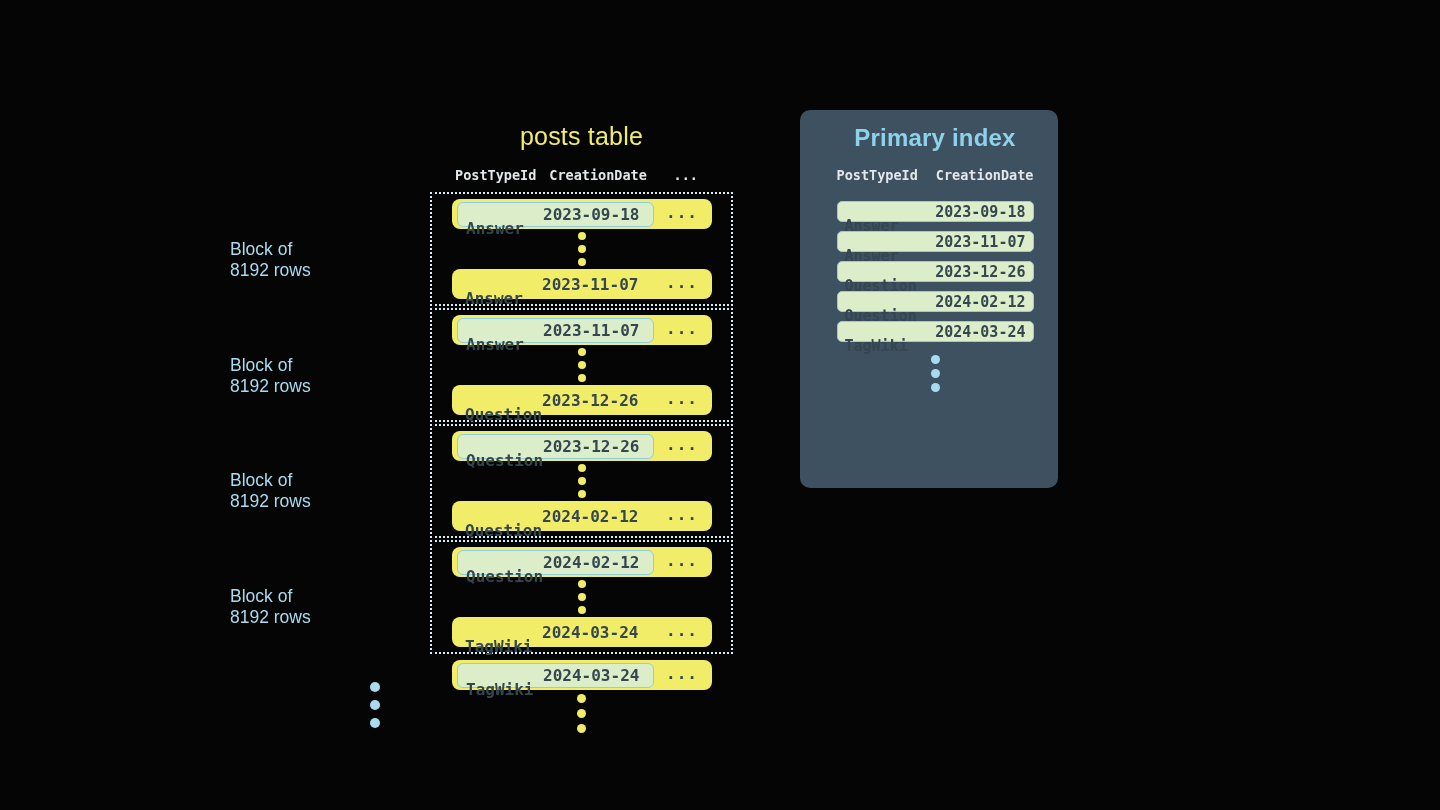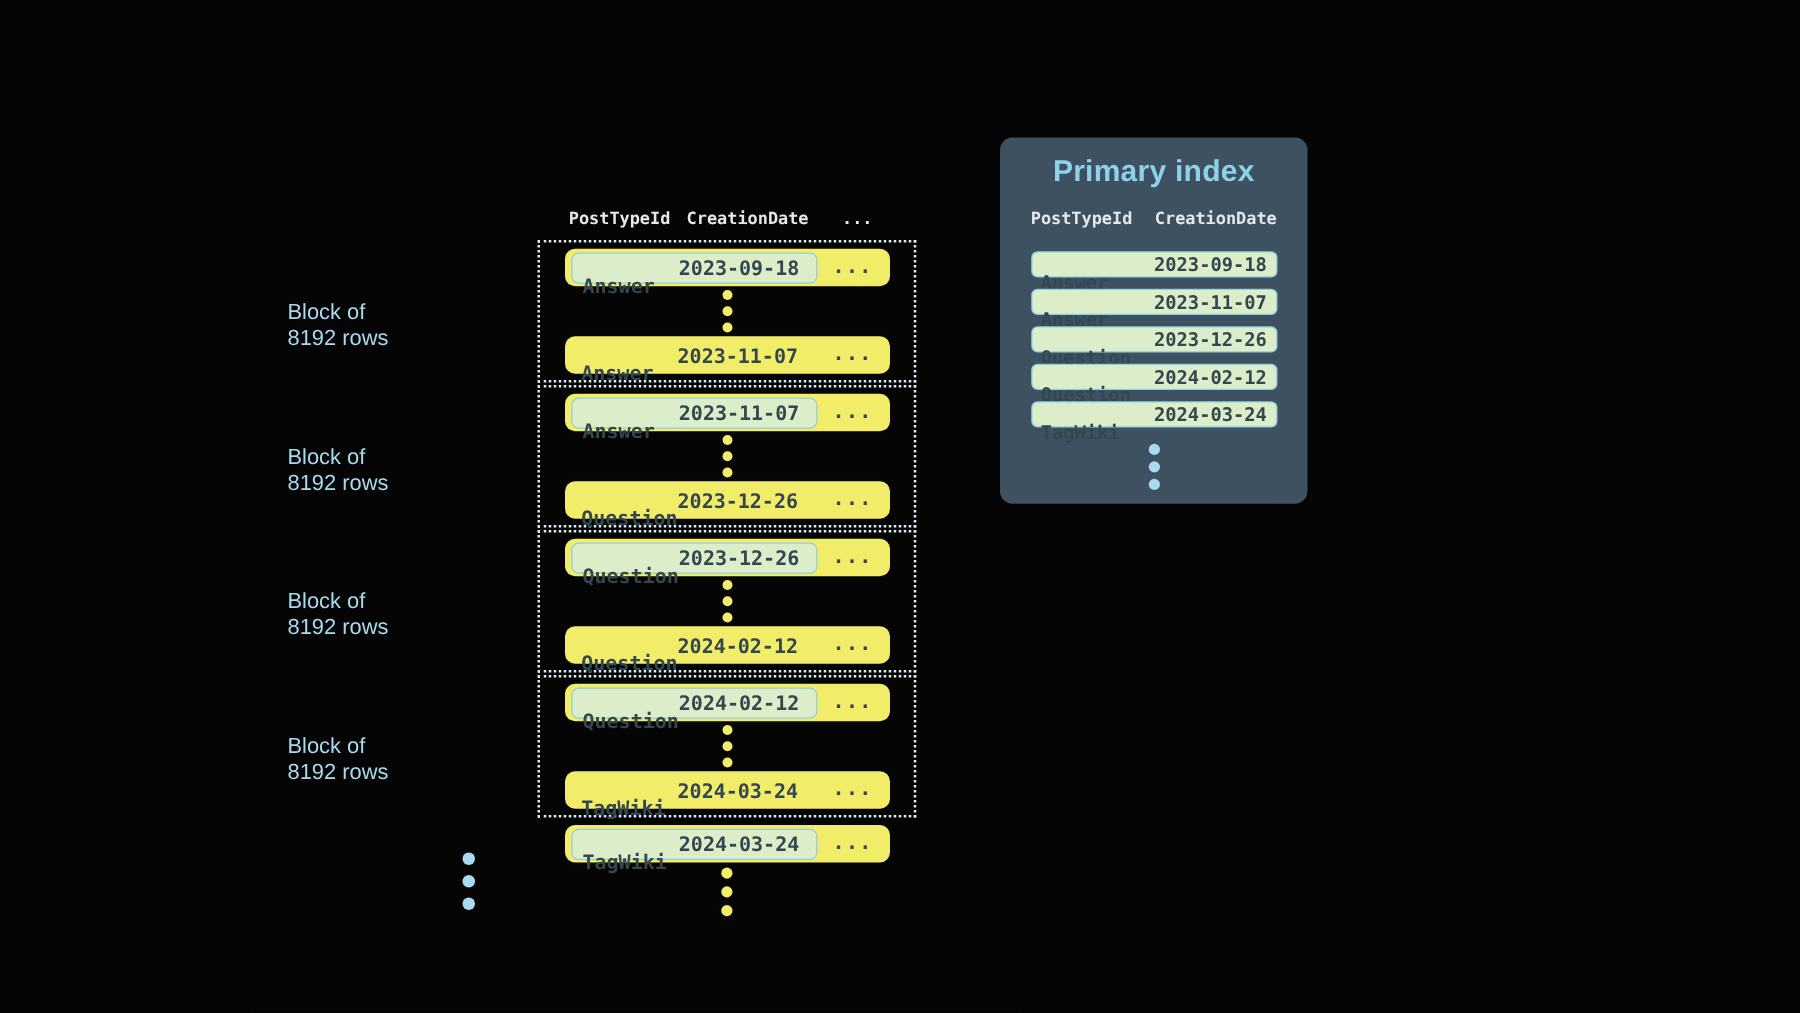--- a/index.html
+++ b/index.html
@@ -65,22 +65,22 @@
     color:var(--label-blue);font-size:17.5px;line-height:21px;font-weight:500;
   }
 
   .left-dots{position:absolute;left:370px;top:682px;}
   .overflow-row{position:absolute;left:452px;top:660px;}
   .bottom-dots{position:absolute;left:577px;top:694px;gap:6px;}
   .bottom-dots i{width:9px;height:9px;}
 
   
   .panel{
-    position:absolute;left:800px;top:110px;width:246px;height:293px;
-    background:var(--slate);border-radius:10px;
+    position:absolute;left:800px;top:110px;width:246px;height:378px;
+    background:var(--slate);border-radius:10px;padding-left:12px;
   }
   .panel-title{
     margin-top:14px;text-align:center;color:var(--blue);
     font-size:24px;font-weight:600;letter-spacing:.2px;
   }
   .panel-headers{
     margin-top:15px;display:flex;justify-content:center;gap:18px;
     color:var(--hdr);font-family:"DejaVu Sans Mono",monospace;font-size:13.5px;font-weight:600;
   }
   .idx-rows{margin-top:18px;display:flex;flex-direction:column;align-items:center;gap:9px;}
@@ -92,20 +92,21 @@
   }
   .idx-row .type{width:auto;}
   .panel-dots{margin-top:13px;}
   .panel-dots i{width:9px;height:9px;background:var(--label-blue);}
 </style>
 </head>
 <body>
 
 <div class="canvas">
 
+  <div class="posts-title">posts table</div>
   <div class="posts-headers">
     <span class="h1">PostTypeId</span>
     <span class="h2">CreationDate</span>
     <span class="h3">...</span>
   </div>
 
   <div class="blocks">
 
     <div class="block">
       <div class="row">

